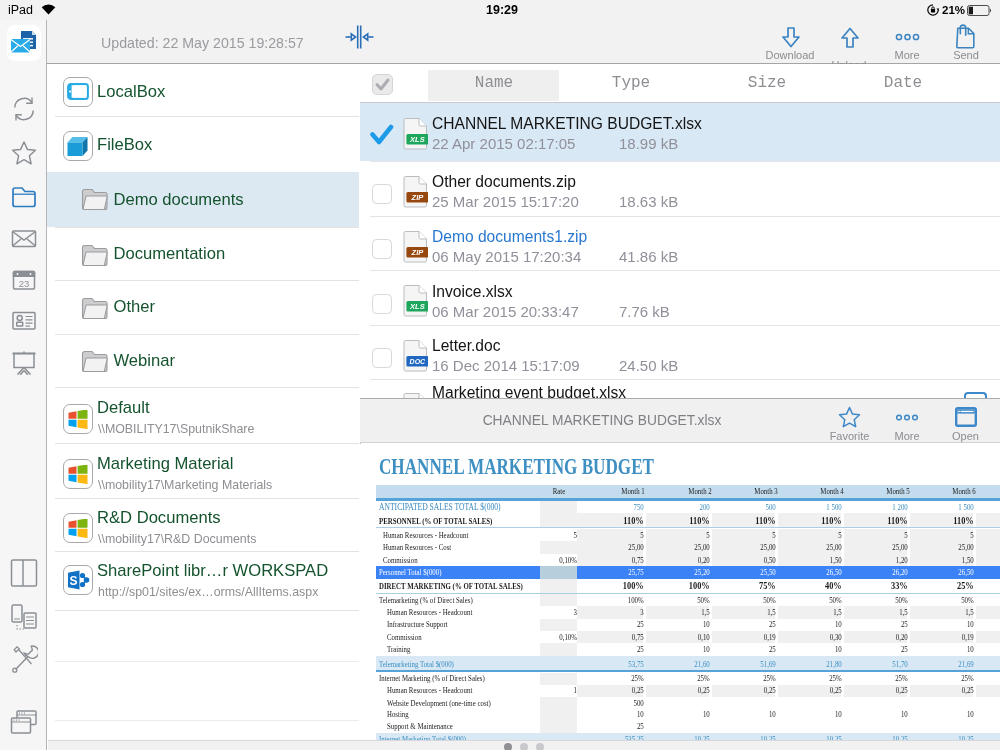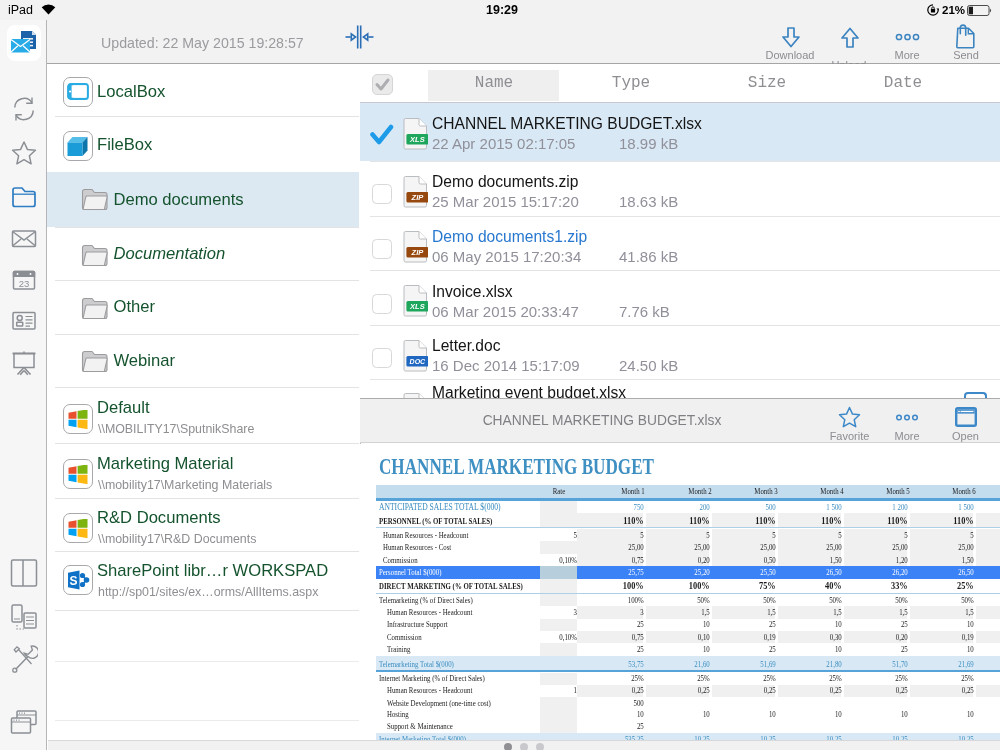--- a/index.html
+++ b/index.html
@@ -205,21 +205,21 @@
     </svg>
     <span class="ftitle" style="left:66.5px; top:17.5px;">Demo documents</span>
   </div>
   <div class="fsep" style="top:163px;"></div>
 
   <div class="frow" style="top:163.5px; height:52px;">
     <svg class="abs" style="left:34px; top:14px;" width="28" height="26" viewBox="0 0 28 26">
       <path d="M1.5 5.5 a2 2 0 0 1 2 -2 h7.5 l2.5 3 h10.5 a2 2 0 0 1 2 2 v13 a2 2 0 0 1 -2 2 h-20.5 a2 2 0 0 1 -2 -2 z" fill="#cdcdcf" stroke="#9c9c9f" stroke-width="1.1"></path>
       <path d="M3.2 23.5 q-1.3 0 -1 -1.2 l2.6 -11.3 q0.2 -1 1.3 -1 h19 q1.3 0 1 1.2 l-2.6 11.3 q-0.2 1 -1.3 1 z" fill="#f2f2f3" stroke="#9c9c9f" stroke-width="1.1"></path>
     </svg>
-    <span class="ftitle" style="left:66.5px; top:16px;font-style:italic;">Documentation</span>
+    <span class="ftitle" style="left:66.5px; top:16px;">Documentation</span>
   </div>
   <div class="fsep" style="top:216px;"></div>
 
   <div class="frow" style="top:216.5px; height:53px;">
     <svg class="abs" style="left:34px; top:14px;" width="28" height="26" viewBox="0 0 28 26">
       <path d="M1.5 5.5 a2 2 0 0 1 2 -2 h7.5 l2.5 3 h10.5 a2 2 0 0 1 2 2 v13 a2 2 0 0 1 -2 2 h-20.5 a2 2 0 0 1 -2 -2 z" fill="#cdcdcf" stroke="#9c9c9f" stroke-width="1.1"></path>
       <path d="M3.2 23.5 q-1.3 0 -1 -1.2 l2.6 -11.3 q0.2 -1 1.3 -1 h19 q1.3 0 1 1.2 l-2.6 11.3 q-0.2 1 -1.3 1 z" fill="#f2f2f3" stroke="#9c9c9f" stroke-width="1.1"></path>
     </svg>
     <span class="ftitle" style="left:66.5px; top:16.5px;">Other</span>
   </div>
@@ -323,21 +323,21 @@
   <div class="abs" style="left:10px; top:96.5px; width:630px; height:1px; background:#e4e4e6;"></div>
 
   <div class="lrow" style="top:97px; height:54.5px;">
     <div class="cbox"></div>
     <svg class="abs" style="left:42.5px; top:14.5px;" width="25" height="32" viewBox="0 0 25 32">
       <path d="M1 2 a1.5 1.5 0 0 1 1.5 -1.5 h13.5 l7.5 7.5 v21.5 a1.5 1.5 0 0 1 -1.5 1.5 h-19.5 a1.5 1.5 0 0 1 -1.5 -1.5 z" fill="#f5f5f6" stroke="#b9bcc0" stroke-width="1"></path>
       <path d="M16 0.5 v6 a1.5 1.5 0 0 0 1.5 1.5 h6" fill="#fff" stroke="#b9bcc0" stroke-width="1"></path>
       <rect x="3.4" y="16" width="22" height="10.5" rx="1.5" fill="#97480e"></rect>
       <text x="14.4" y="24" font-size="7.5" font-style="italic" font-weight="bold" fill="#fff" text-anchor="middle" font-family="Liberation Sans">ZIP</text>
     </svg>
-    <span class="fname">Demo documents.zip</span>
+    <span class="fname">Other documents.zip</span>
     <span class="fdate">25 Mar 2015 15:17:20</span>
     <span class="fsize">18.63 kB</span>
   </div>
   <div class="abs" style="left:10px; top:151.5px; width:630px; height:1px; background:#e4e4e6;"></div>
 
   <div class="lrow" style="top:152px; height:54.5px;">
     <div class="cbox"></div>
     <svg class="abs" style="left:42.5px; top:14.5px;" width="25" height="32" viewBox="0 0 25 32">
       <path d="M1 2 a1.5 1.5 0 0 1 1.5 -1.5 h13.5 l7.5 7.5 v21.5 a1.5 1.5 0 0 1 -1.5 1.5 h-19.5 a1.5 1.5 0 0 1 -1.5 -1.5 z" fill="#f5f5f6" stroke="#b9bcc0" stroke-width="1"></path>
       <path d="M16 0.5 v6 a1.5 1.5 0 0 0 1.5 1.5 h6" fill="#fff" stroke="#b9bcc0" stroke-width="1"></path>

